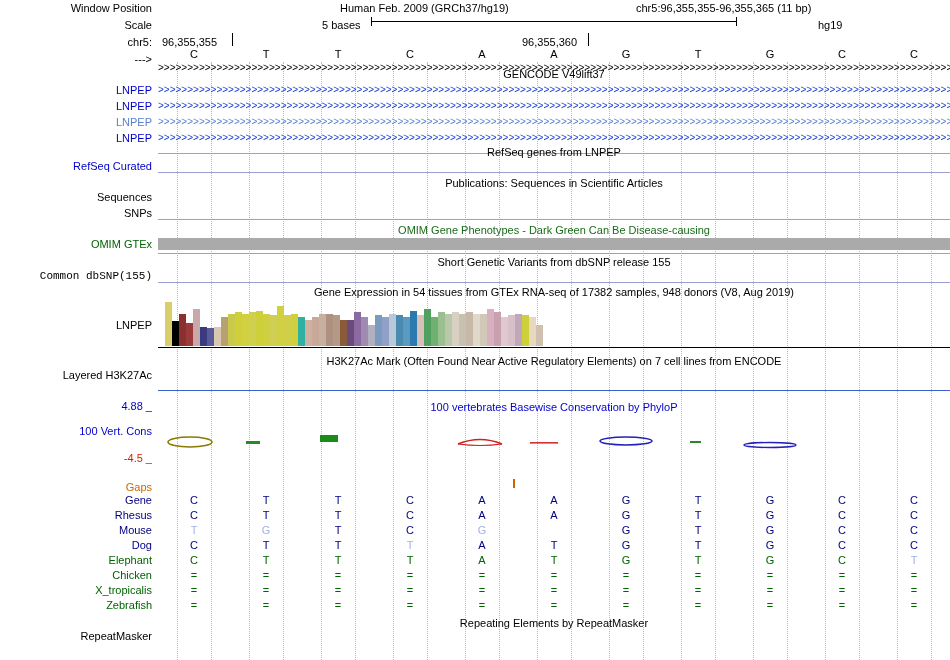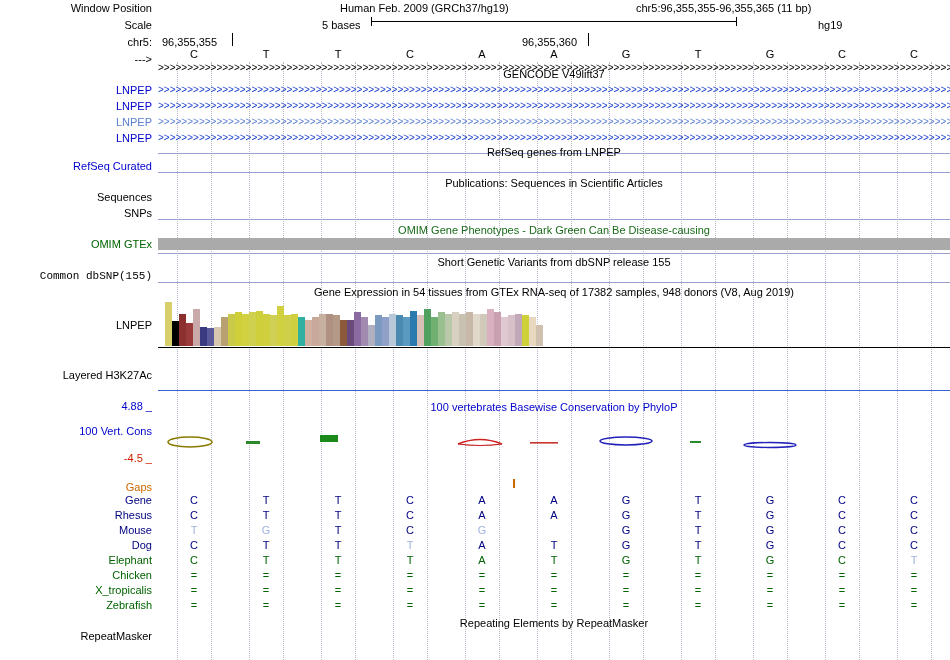--- a/index.html
+++ b/index.html
@@ -210,20 +210,21 @@
       <div class="gtex" style="left: 329px; height: 34px; background: rgb(200, 160, 176);"></div>
       <div class="gtex" style="left: 336px; height: 29px; background: rgb(224, 200, 208);"></div>
       <div class="gtex" style="left: 343px; height: 31px; background: rgb(216, 192, 200);"></div>
       <div class="gtex" style="left: 350px; height: 32px; background: rgb(192, 168, 184);"></div>
       <div class="gtex" style="left: 357px; height: 31px; background: rgb(207, 207, 58);"></div>
       <div class="gtex" style="left: 364px; height: 29px; background: rgb(232, 216, 192);"></div>
       <div class="gtex" style="left: 371px; height: 21px; background: rgb(208, 192, 176);"></div>
     </div>
   <div class="tickline" style="left:158px;top:347px;width:792px;height:1px;background:#000;"></div>
 
+  <div class="center-text" style="top:355px;">H3K27Ac Mark (Often Found Near Active Regulatory Elements) on 7 cell lines from ENCODE</div>
   <div class="label-col" style="top:369px;">Layered H3K27Ac</div>
   <div class="sep-line" style="top:390px;border-top:1px solid #3a5fd0;"></div>
 
   <div class="label-col blue" style="top:400px;">4.88 _</div>
   <div class="center-text blue" style="top:401px;">100 vertebrates Basewise Conservation by PhyloP</div>
   <div class="label-col blue" style="top:425px;">100 Vert. Cons</div>
   <div class="label-col" style="top:452px;color:#cc2200;">-4.5 _</div>
 
   <div class="cons-wrap" style="top:425px;">
     <svg width="792" height="40" viewBox="0 0 792 40" xmlns="http://www.w3.org/2000/svg">

